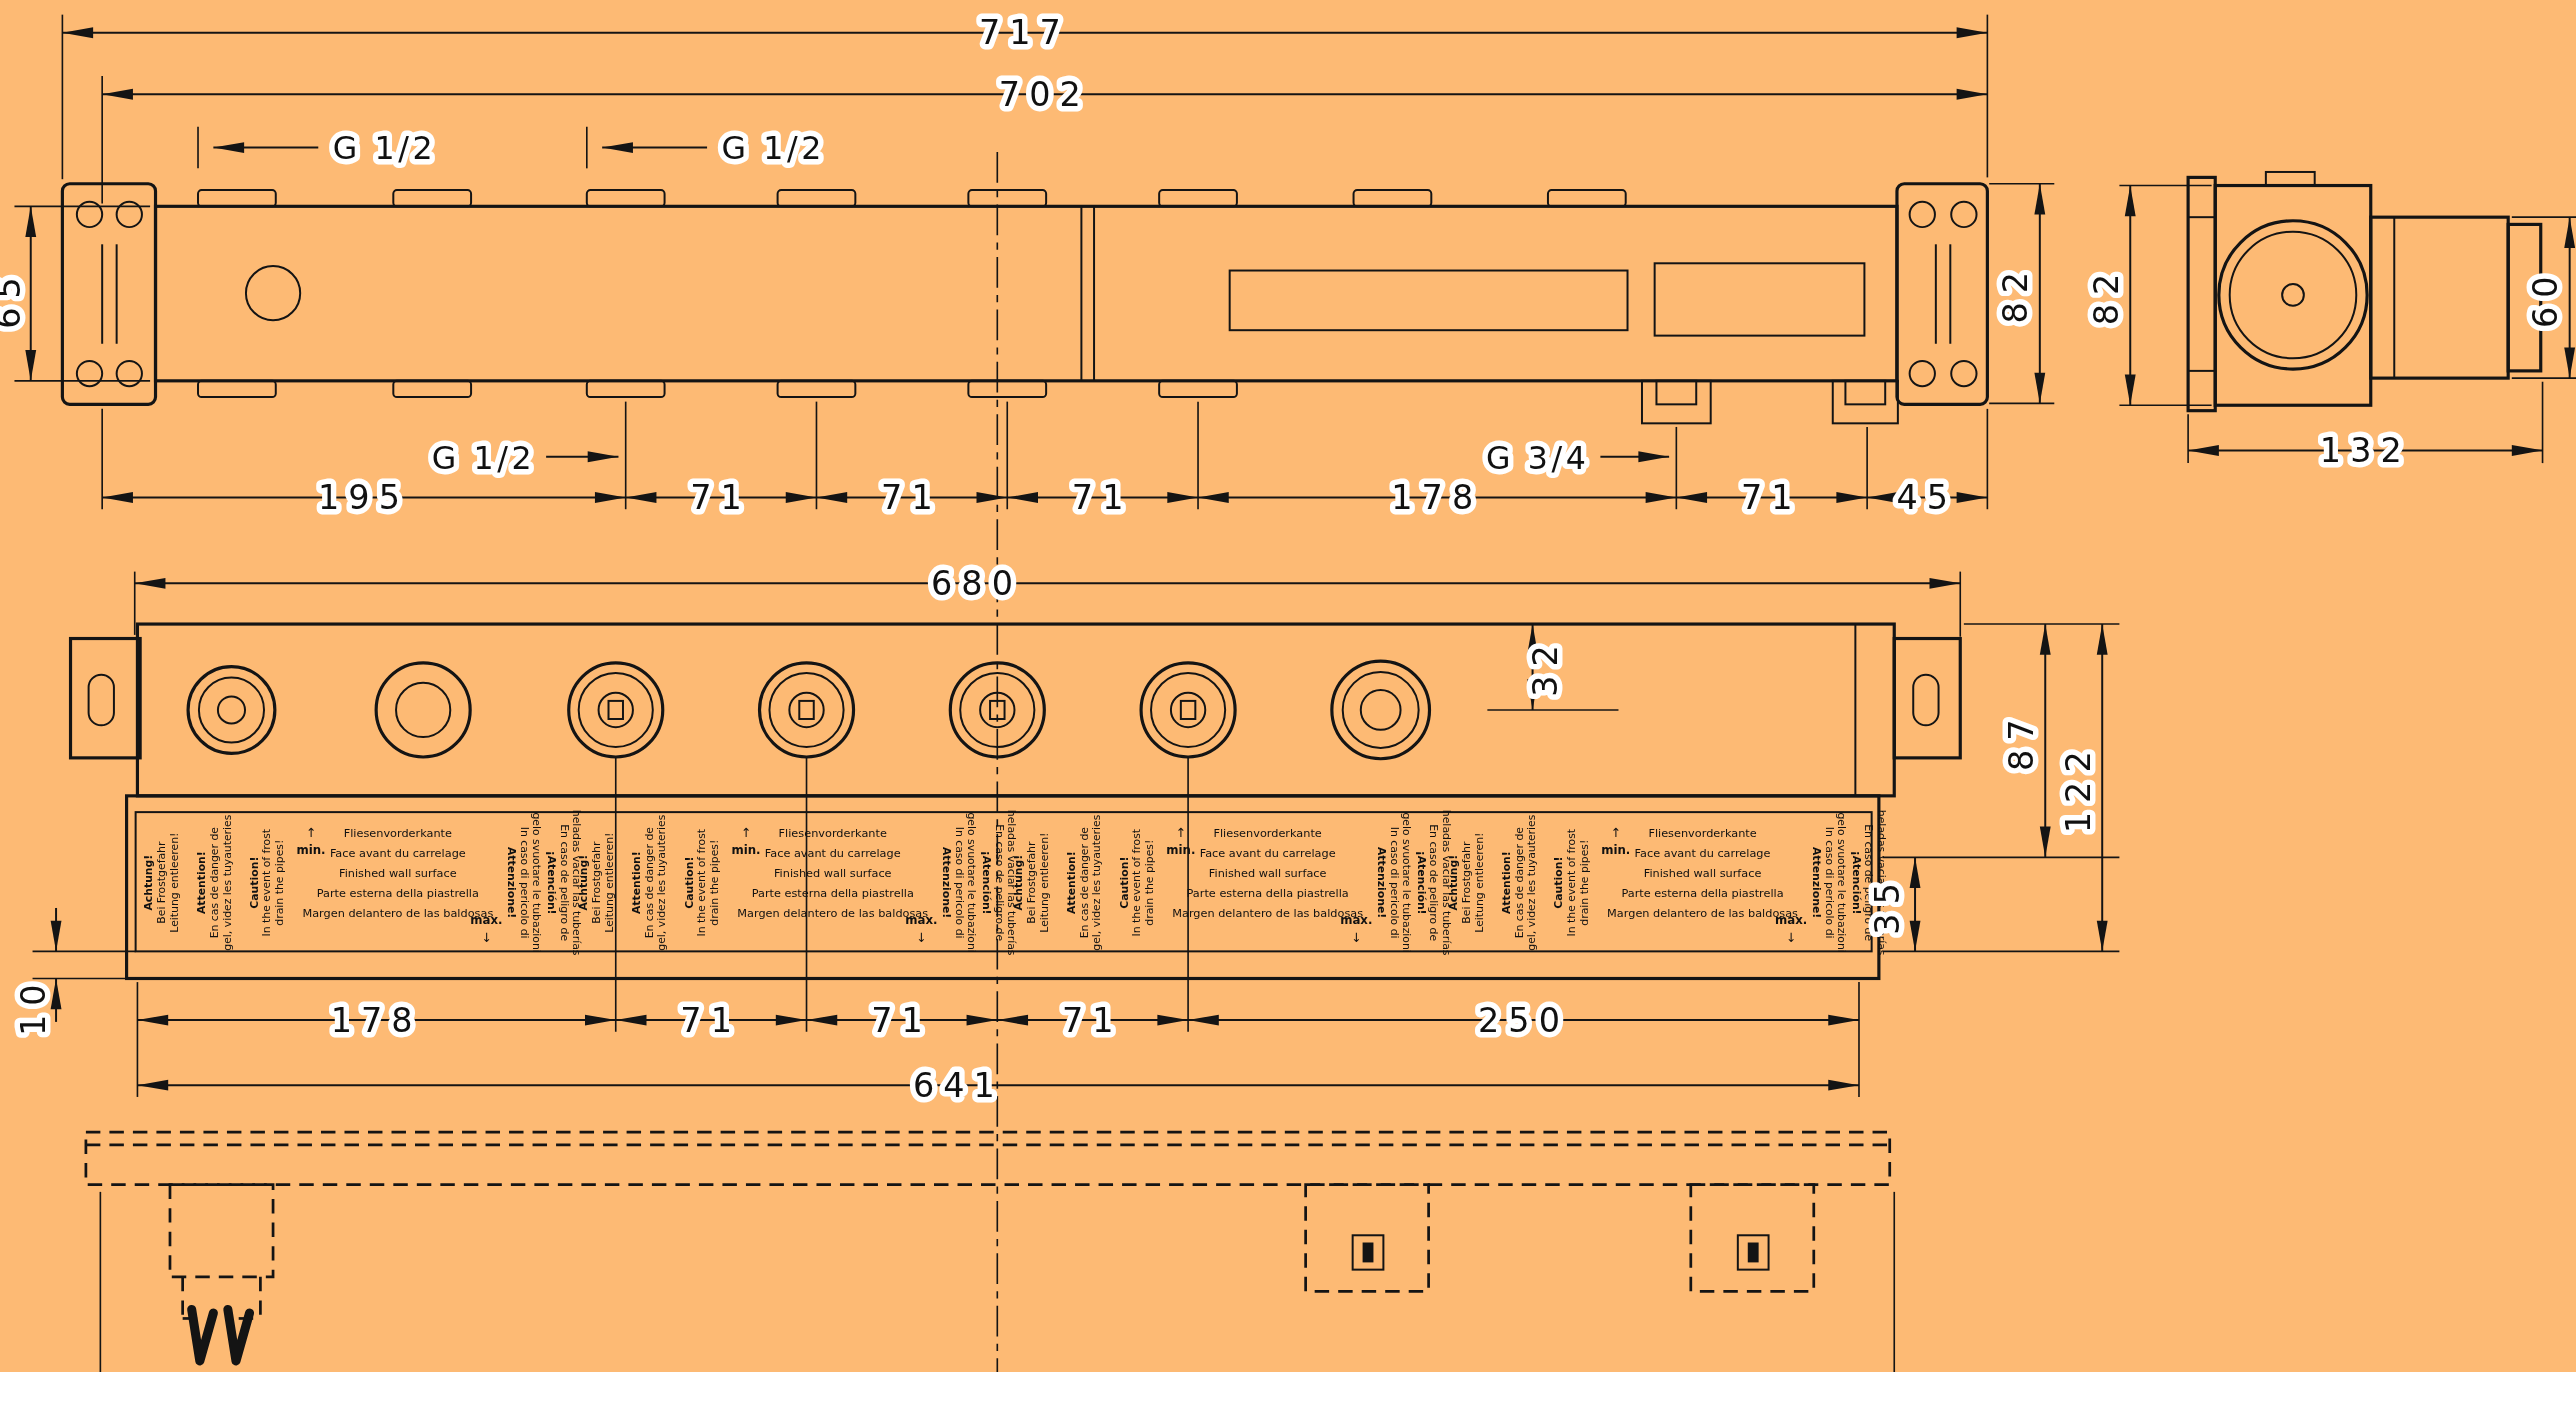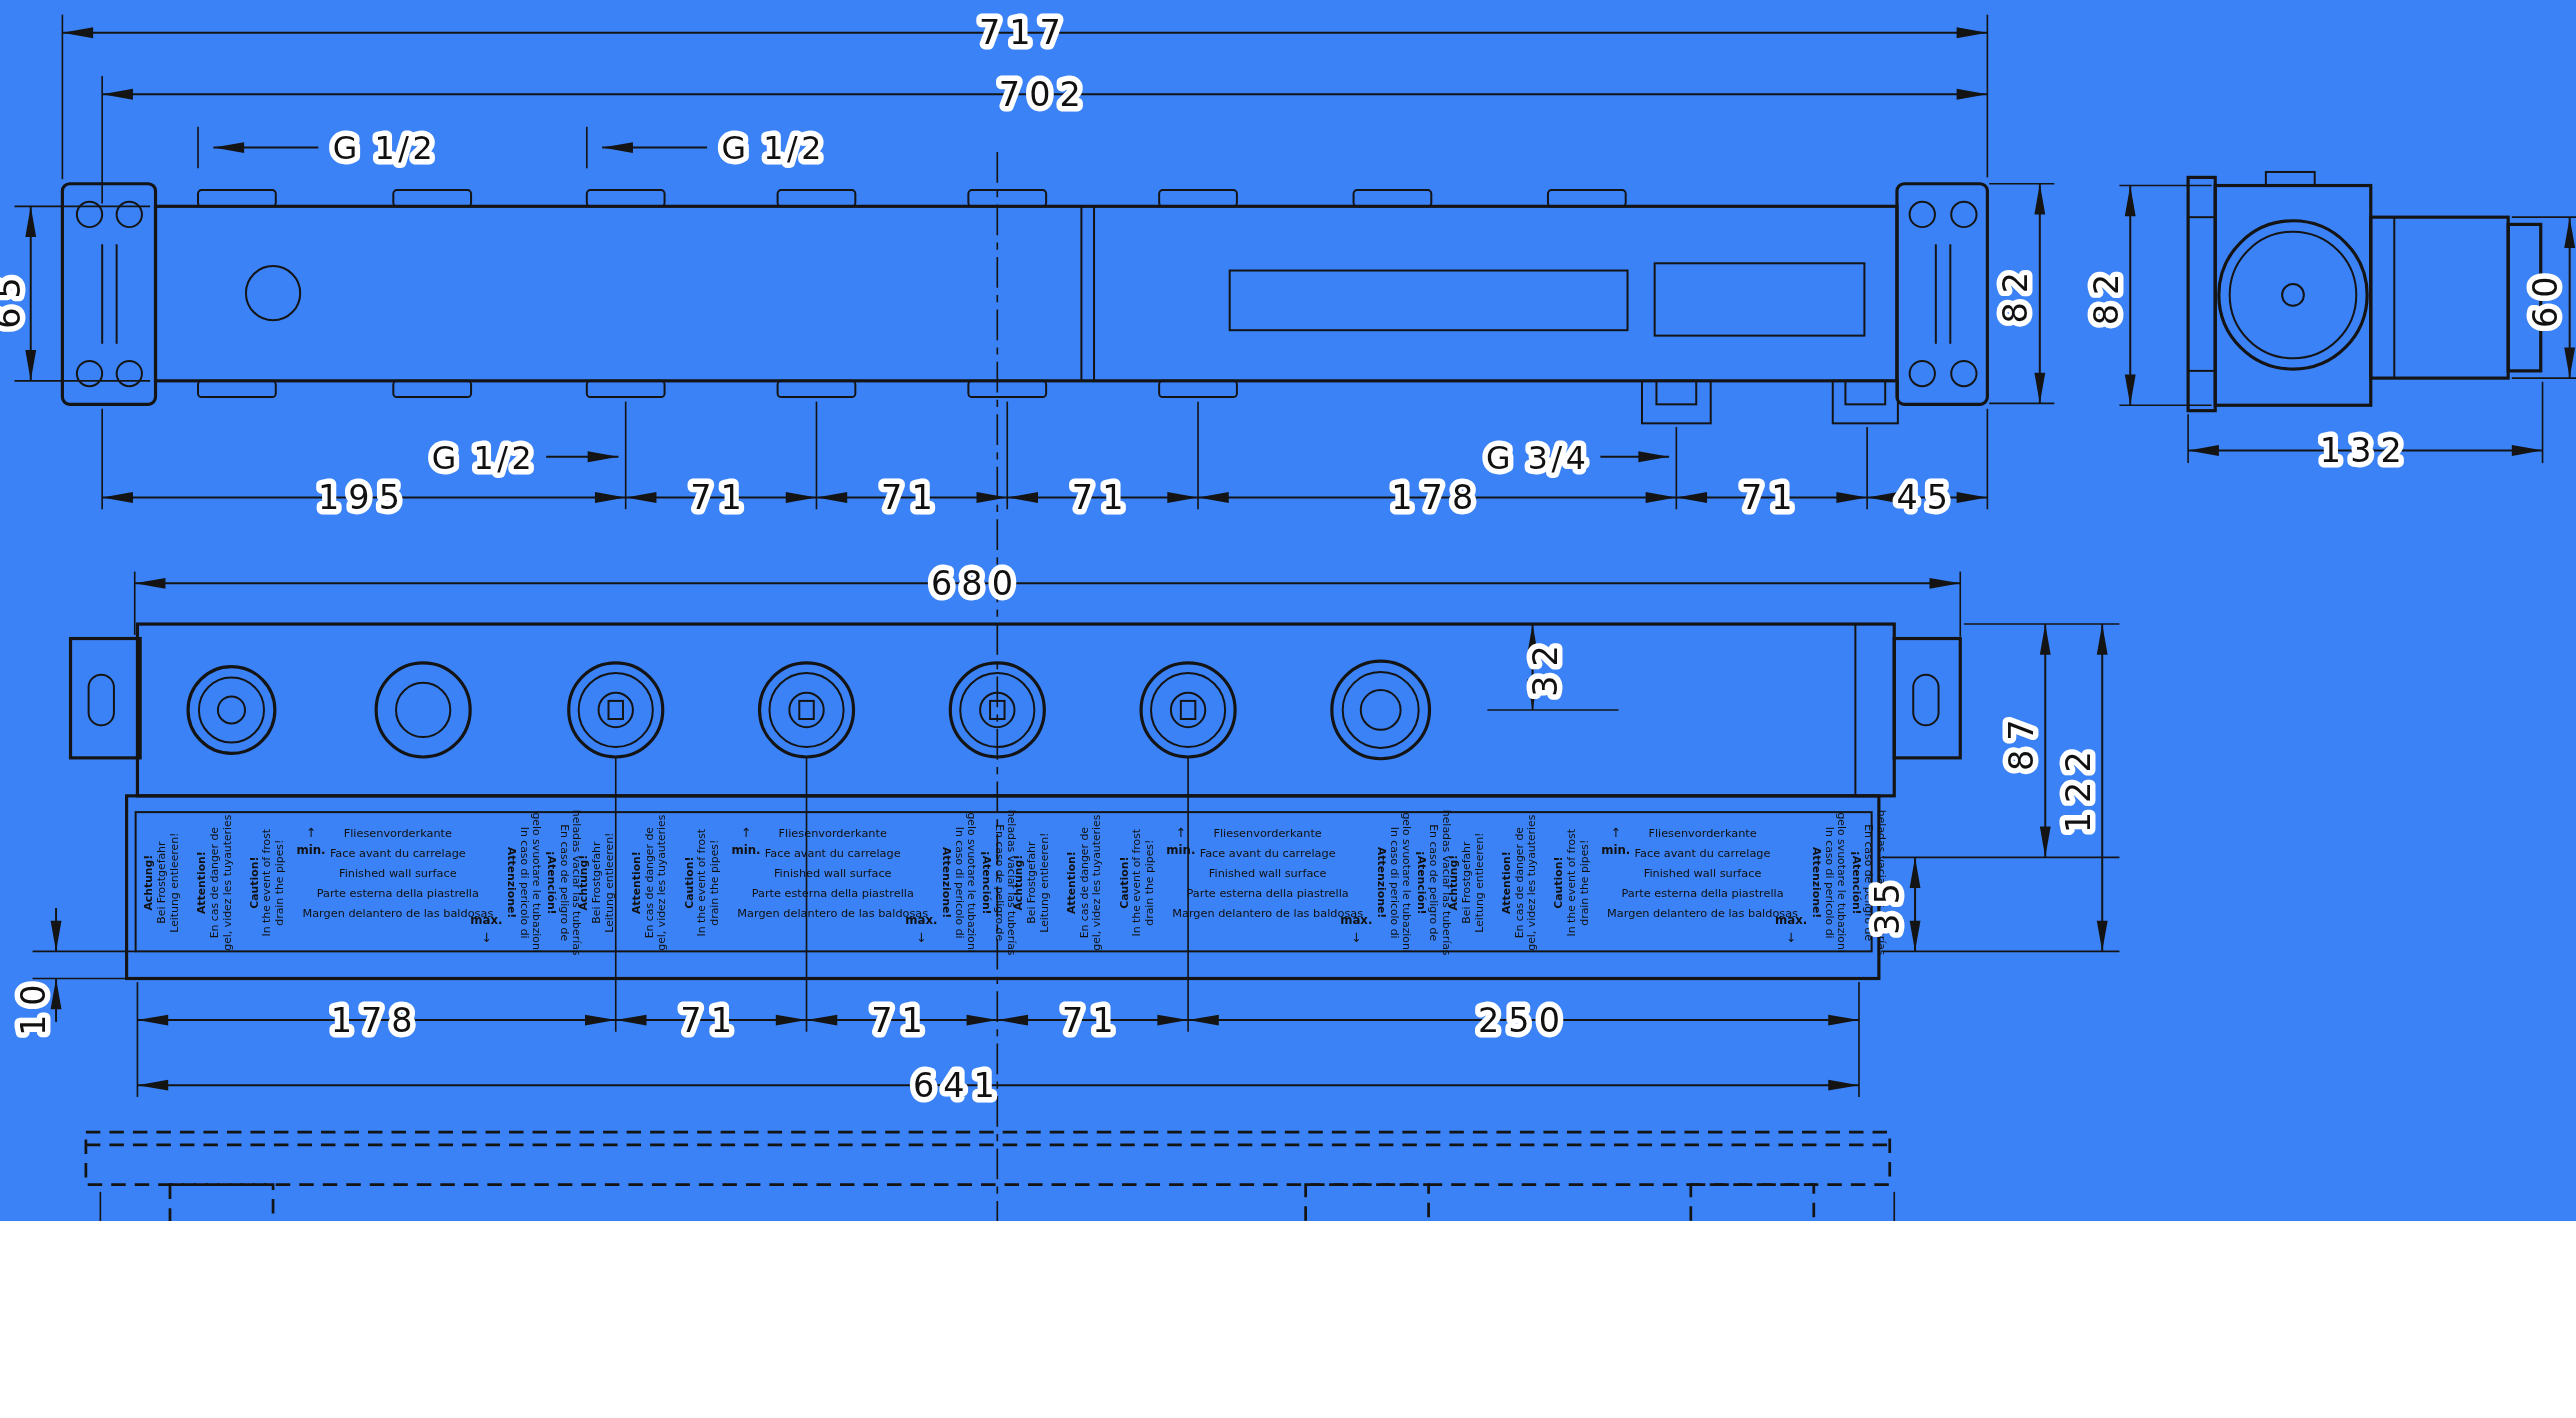--- a/index.html
+++ b/index.html
@@ -1,16 +1,16 @@
 <!DOCTYPE html>
 <html style="font-size:14.5px"><head>
 <meta charset="utf-8">
 <style>
   html,body{margin:0;padding:0;background:#ffffff;}
-  .page{width:2576px;height:1221px;background:#3b82f6;}
+  .page{width:2576px;height:1372px;background:#fdba74;}
   svg{display:block;width:2576px;height:1419px;}
   
   .ol{stroke:#141414;stroke-width:3.5;fill:none;stroke-linejoin:miter;}
   .il{stroke:#141414;stroke-width:2.2;fill:none;}
   .dl{stroke:#141414;stroke-width:2.2;fill:none;}
   .xl{stroke:#141414;stroke-width:1.8;fill:none;}
   .dsh{stroke:#141414;stroke-width:3;fill:none;stroke-dasharray:16 10;}
   .cl{stroke:#141414;stroke-width:1.8;fill:none;stroke-dasharray:34 8 8 8;}
   .hook{stroke:#141414;stroke-width:10;fill:none;stroke-linecap:round;stroke-linejoin:round;}
   .slot{fill:#141414;stroke:none;}

